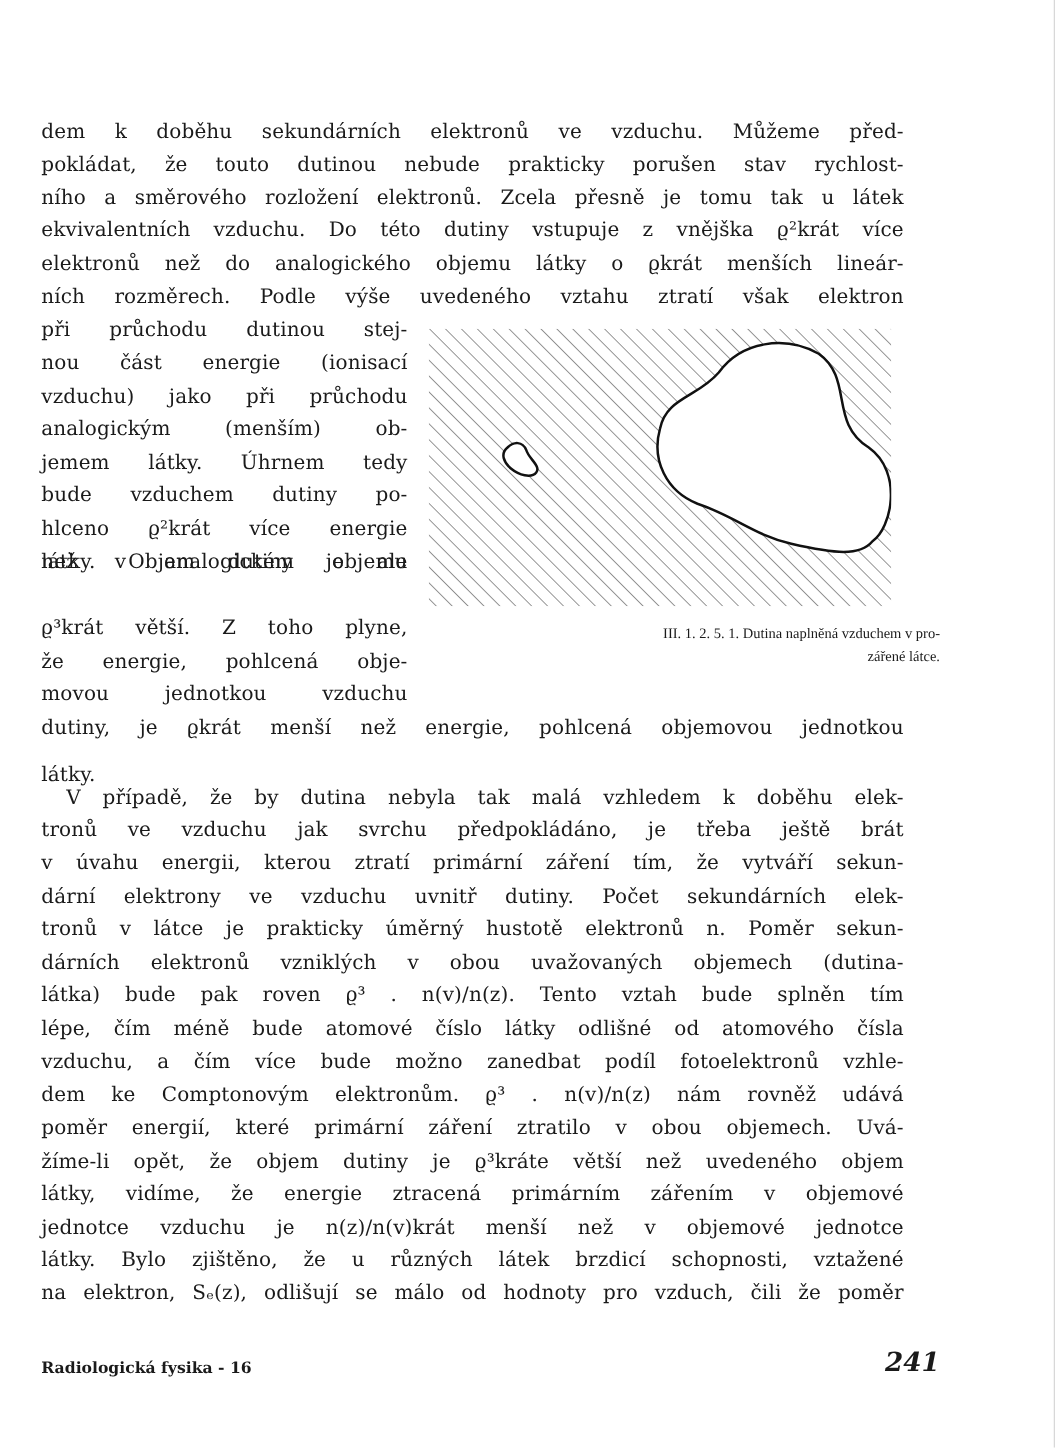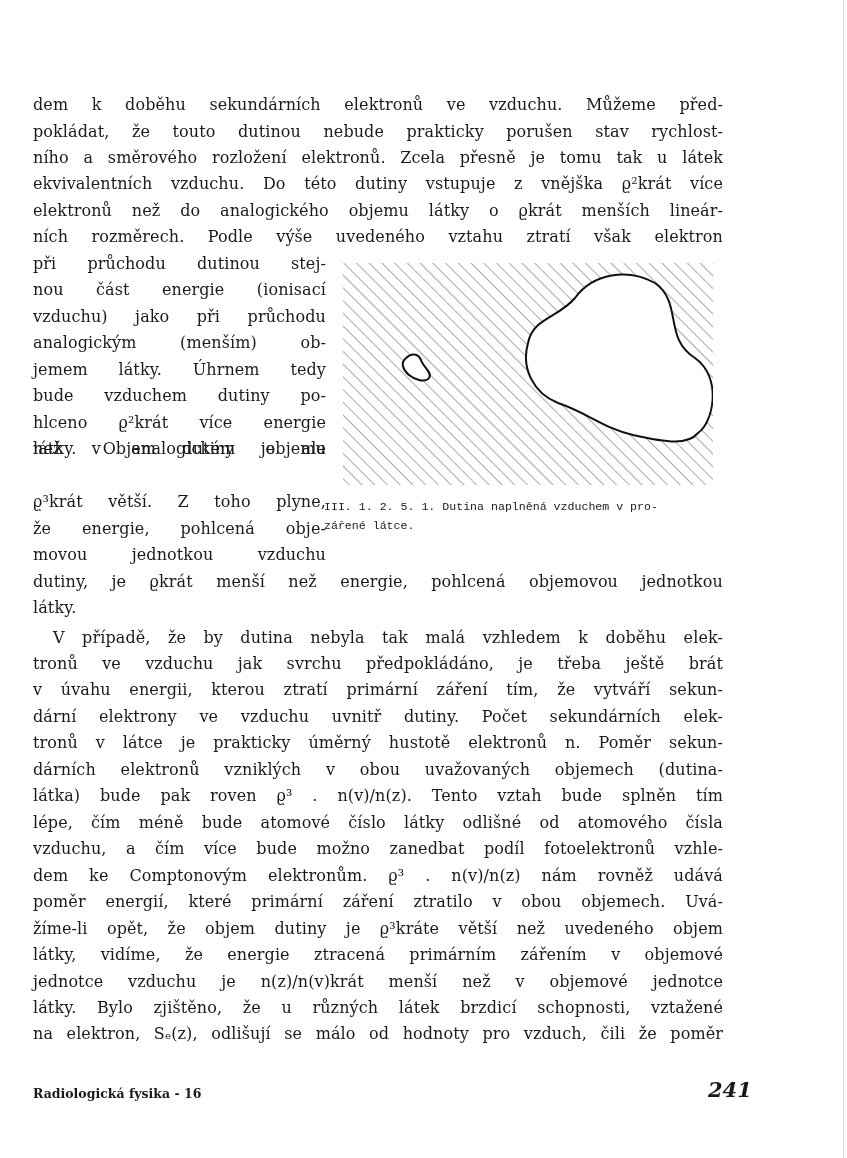--- a/index.html
+++ b/index.html
@@ -2,25 +2,25 @@
 <html><head>
 <meta charset="utf-8">
 <style>
   html, body { margin: 0; padding: 0; background: #ffffff; }
   body { width: 847px; height: 1158px; position: relative; overflow: hidden;
          font-family: "DejaVu Serif", "Liberation Serif", serif; color: #1a1a1a; }
   .edge { position: absolute; right: 3px; top: 0; width: 1px; height: 1158px; background: #d8d8d8; }
   .line { position: absolute; left: 33px; width: 690px; font-size: 16px; line-height: 24px;
           white-space: nowrap; text-align: justify; text-align-last: justify; letter-spacing: 0.1px; }
   .line.short { width: 293px; }
-  .line.last { text-align-last: left; }
+  .line.last { text-align-last: left; margin-top: 12px; }
   .line.indent { left: 53px; width: 670px; }
   .figure { position: absolute; left: 343px; top: 263px; width: 370px; height: 222px; }
-  .caption { position: absolute; left: 324px; width: 390px; font-size: 11.6px; text-align: left;
-             font-family: Liberation Mono, monospace; color: #1a1a1a; }
+  .caption { position: absolute; left: 362px; width: 390px; font-size: 11.6px; text-align: right;
+             font-family: Liberation Serif, serif; color: #1a1a1a; }
   .footer-left { position: absolute; left: 33px; top: 1086px; font-size: 12.5px; font-weight: bold; }
   .footer-right { position: absolute; left: 690px; top: 1077px; font-size: 21px; font-style: italic; font-weight: bold; margin-left: 18px; }
 </style>
 </head>
 <body>
 
 <div class="edge"></div>
 
 <div>
   <div class="line" style="top:93px">dem k doběhu sekundárních elektronů ve vzduchu. Můžeme před-</div>

